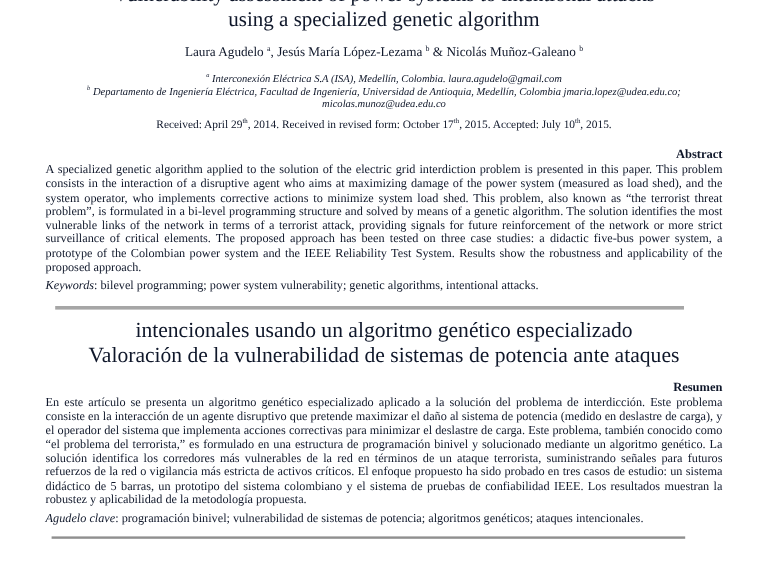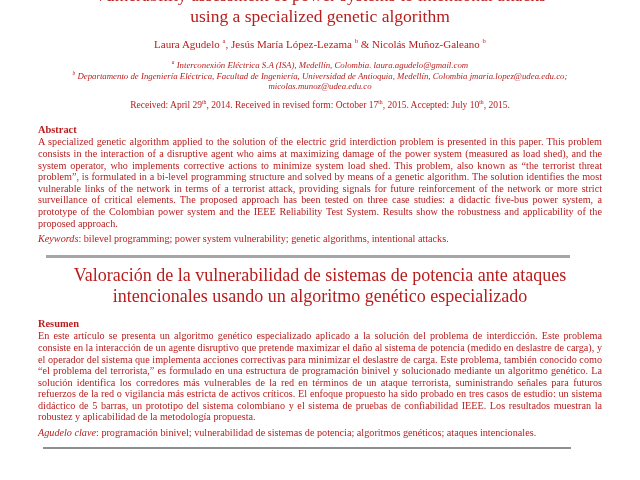--- a/index.html
+++ b/index.html
@@ -1,39 +1,39 @@
 <!DOCTYPE html>
 <html><head>
 <meta charset="utf-8">
 <style>
   html, body { margin: 0; padding: 0; background: #ffffff; }
   .page {
     position: relative;
     width: 640px; height: 480px;
     overflow: hidden;
     background: #ffffff;
-    color: #b91c1c;
+    color: #0f172a;
     font-family: "Liberation Serif", serif;
   }
   .content { padding: 0 38px; }
 
   sup.sp { font-size: 60%; vertical-align: super; line-height: 0; }
   .it { font-style: italic; }
 
   .title-block { margin-top: -15px; text-align: center; font-size: 17.5px; line-height: 21px; margin-left: -20px; margin-right: -20px; }
   .title-line { white-space: nowrap; }
 
   .authors-line { margin-top: 9px; text-align: center; font-size: 11px; line-height: 16px; white-space: nowrap; }
 
   .affils { margin-top: 8px; text-align: center; font-style: italic; font-size: 8.8px; line-height: 10.6px; }
   .affil-line { white-space: nowrap; }
 
   .received-line { margin-top: 7px; text-align: center; font-size: 9.5px; line-height: 12px; white-space: nowrap; }
 
-  .sec-label { margin-top: 13px; font-weight: bold; font-size: 10.4px; line-height: 11.6px; }
+  .sec-label { margin-top: 13px; font-weight: bold; font-size: 10.4px; line-height: 11.6px; text-align: right; }
   .para { margin: 1px 0 0 0; font-size: 10.2px; line-height: 11.6px; text-align: justify; }
   .kw-line { margin-top: 4px; font-size: 10.2px; line-height: 11.6px; }
 
   .rule-1 { margin: 10px 0 0 8px; width: 524px; height: 3px; background: #a6a6a6; border: 0; }
   .rule-2 { margin: 8px 0 0 5px; width: 528px; height: 2px; background: #8f8f8f; border: 0; }
 
   .es-title-block { margin-top: 7px; text-align: center; font-size: 18px; line-height: 21.5px; }
   .es-title-line { white-space: nowrap; }
 
   .resumen-label { margin-top: 10px; }
@@ -63,22 +63,22 @@
 
     <div class="received-line"><span>Received: April 29</span><sup class="sp">th</sup><span>, 2014. Received in revised form: October 17</span><sup class="sp">th</sup><span>, 2015. Accepted: July 10</span><sup class="sp">th</sup><span>, 2015.</span></div>
 
     <div class="sec-label">Abstract</div>
     <p class="para">A specialized genetic algorithm applied to the solution of the electric grid interdiction problem is presented in this paper. This problem consists in the interaction of a disruptive agent who aims at maximizing damage of the power system (measured as load shed), and the system operator, who implements corrective actions to minimize system load shed. This problem, also known as “the terrorist threat problem”, is formulated in a bi-level programming structure and solved by means of a genetic algorithm. The solution identifies the most vulnerable links of the network in terms of a terrorist attack, providing signals for future reinforcement of the network or more strict surveillance of critical elements. The proposed approach has been tested on three case studies: a didactic five-bus power system, a prototype of the Colombian power system and the IEEE Reliability Test System. Results show the robustness and applicability of the proposed approach.</p>
     <div class="kw-line"><span class="it">Keywords</span><span>: bilevel programming; power system vulnerability; genetic algorithms, intentional attacks.</span></div>
 
     <hr class="rule-1">
 
     <div class="es-title-block">
+      <div class="es-title-line">intencionales usando un algoritmo genético especializado</div>
       <div class="es-title-line">Valoración de la vulnerabilidad de sistemas de potencia ante ataques</div>
-      <div class="es-title-line">intencionales usando un algoritmo genético especializado</div>
     </div>
 
     <div class="sec-label resumen-label">Resumen</div>
     <p class="para">En este artículo se presenta un algoritmo genético especializado aplicado a la solución del problema de interdicción. Este problema consiste en la interacción de un agente disruptivo que pretende maximizar el daño al sistema de potencia (medido en deslastre de carga), y el operador del sistema que implementa acciones correctivas para minimizar el deslastre de carga. Este problema, también conocido como “el problema del terrorista,” es formulado en una estructura de programación binivel y solucionado mediante un algoritmo genético. La solución identifica los corredores más vulnerables de la red en términos de un ataque terrorista, suministrando señales para futuros refuerzos de la red o vigilancia más estricta de activos críticos. El enfoque propuesto ha sido probado en tres casos de estudio: un sistema didáctico de 5 barras, un prototipo del sistema colombiano y el sistema de pruebas de confiabilidad IEEE. Los resultados muestran la robustez y aplicabilidad de la metodología propuesta.</p>
     <div class="kw-line"><span class="it">Agudelo clave</span><span>: programación binivel; vulnerabilidad de sistemas de potencia; algoritmos genéticos; ataques intencionales.</span></div>
 
     <hr class="rule-2">
 
     <div class="bottom-cols">
       <div class="col-right">Some of the most important effects of such attacks include</div>

